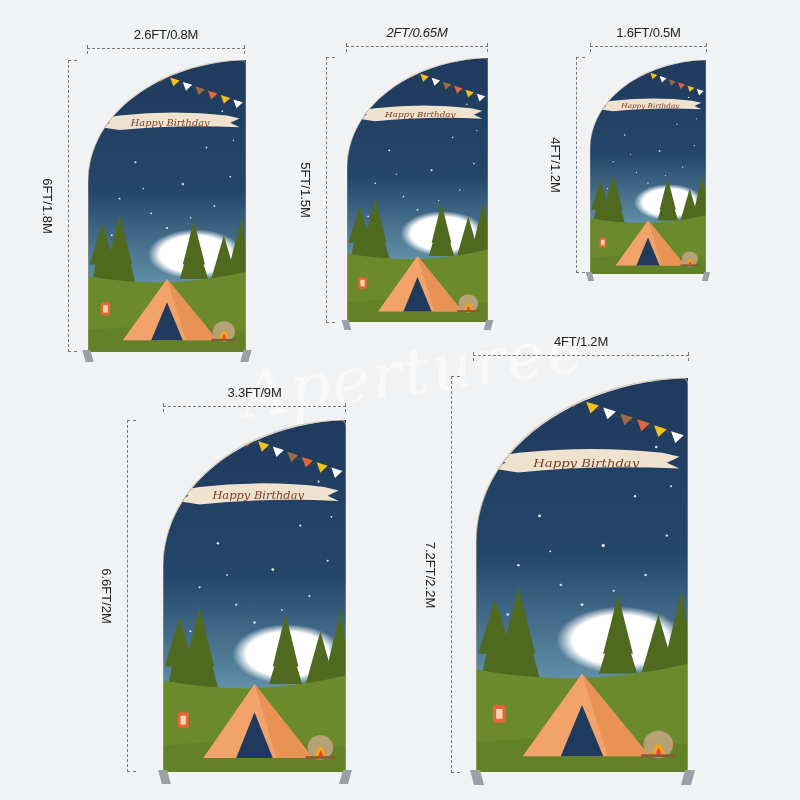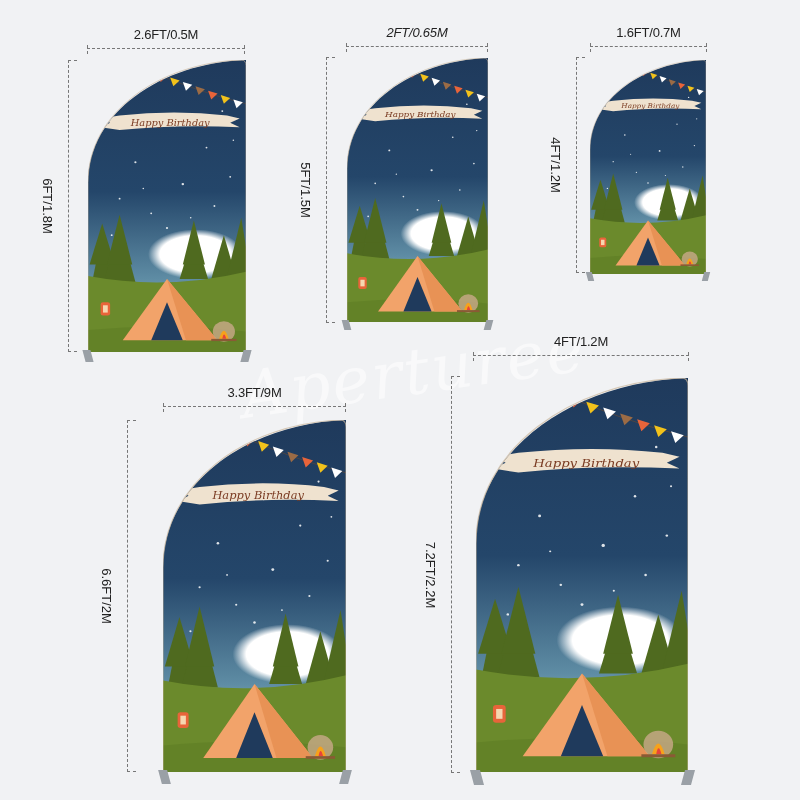--- a/index.html
+++ b/index.html
@@ -99,21 +99,21 @@
       </g>
 
       <path d="M0,200 L0,84 C0,36 45,2 97,0 Q100,0 100,4 L100,200" fill="none" stroke="#c9b59a" stroke-width="0.6" opacity="0.7"></path>
     </symbol>
   </defs>
 </svg>
 
 <div class="watermark">Aperturee</div>
 
 <div class="dim-h" style="left:87px; top:48px; width:158px;">
-    <span class="lbl">2.6FT/0.5M</span>
+    <span class="lbl">2.6FT/0.8M</span>
   </div>
 <div class="dim-v" style="left:68px; top:60px; height:292px;">
     <span class="lbl">6FT/1.8M</span>
   </div>
 <div class="panel" style="left:88px; top:60px; width:158px; height:292px;">
   <svg viewBox="0 0 100 200" preserveAspectRatio="none">
       <use href="#scene" x="0" y="0" width="100" height="200"></use>
     </svg>
 </div>
 <div style="position:absolute; left:84px; top:350px; width:8px; height:12px; background:#9aa0a6; transform:skewX(15deg);"></div>
@@ -127,21 +127,21 @@
   </div>
 <div class="panel" style="left:347px; top:58px; width:141px; height:264px;">
   <svg viewBox="0 0 100 200" preserveAspectRatio="none">
       <use href="#scene" x="0" y="0" width="100" height="200"></use>
     </svg>
 </div>
 <div style="position:absolute; left:343px; top:320px; width:7px; height:10px; background:#9aa0a6; transform:skewX(15deg);"></div>
 <div style="position:absolute; left:485px; top:320px; width:7px; height:10px; background:#9aa0a6; transform:skewX(-15deg);"></div>
 
 <div class="dim-h" style="left:590px; top:46px; width:117px;">
-    <span class="lbl">1.6FT/0.7M</span>
+    <span class="lbl">1.6FT/0.5M</span>
   </div>
 <div class="dim-v" style="left:576px; top:57px; height:216px;">
     <span class="lbl">4FT/1.2M</span>
   </div>
 <div class="panel" style="left:590px; top:60px; width:116px; height:214px;">
   <svg viewBox="0 0 100 200" preserveAspectRatio="none">
       <use href="#scene" x="0" y="0" width="100" height="200"></use>
     </svg>
 </div>
 <div style="position:absolute; left:587px; top:272px; width:6px; height:9px; background:#9aa0a6; transform:skewX(15deg);"></div>

